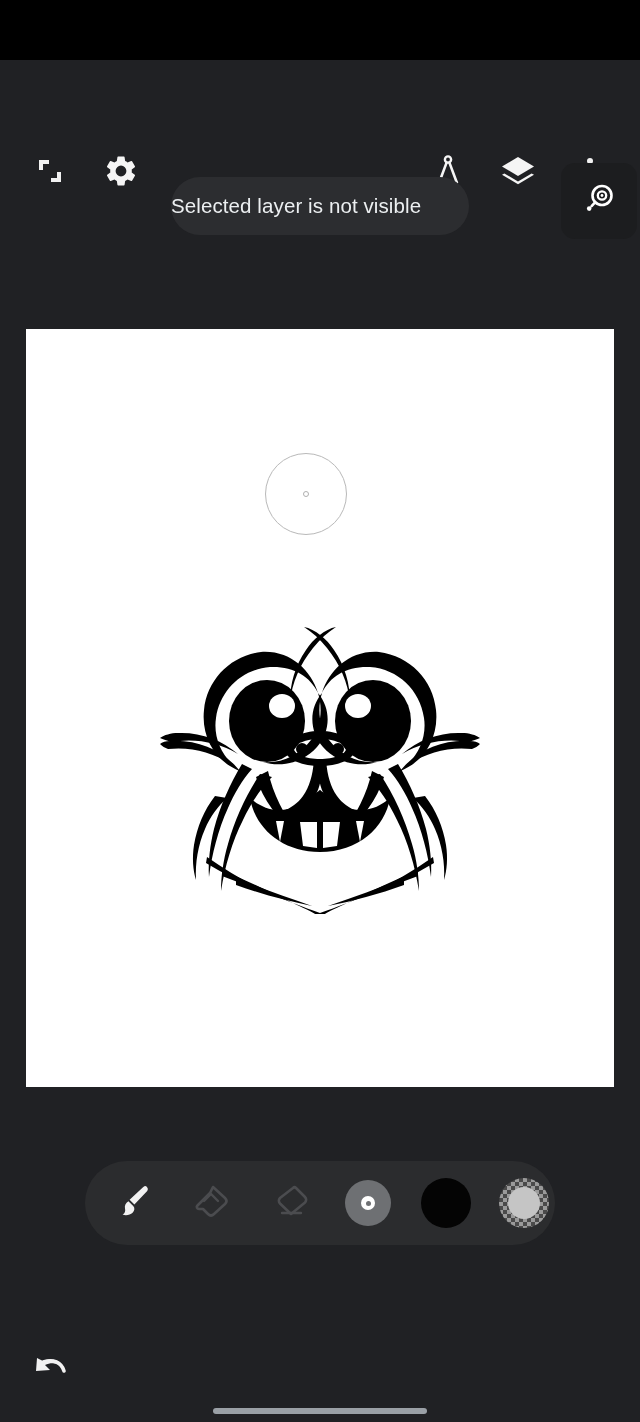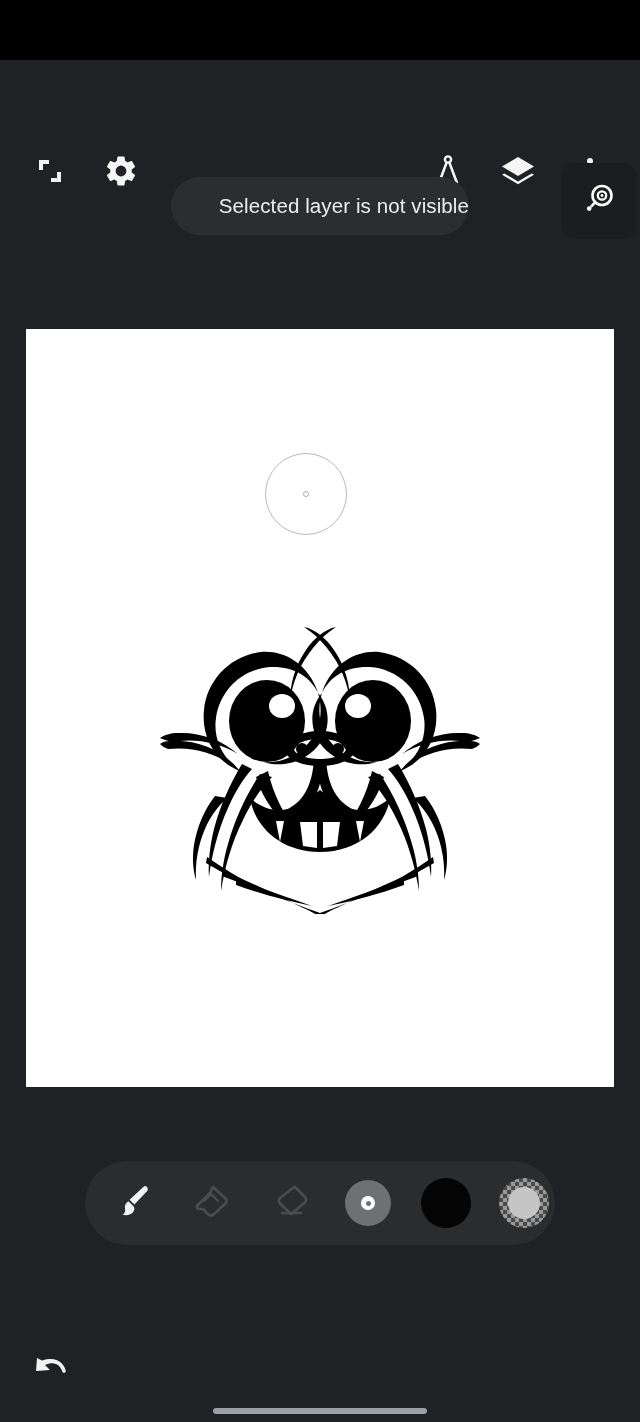--- a/index.html
+++ b/index.html
@@ -64,21 +64,21 @@
   .toast {
     position: absolute;
     left: 171px;
     top: 177px;
     width: 298px;
     height: 58px;
     border-radius: 29px;
     background: #2c2d30;
     display: flex;
     align-items: center;
-    justify-content: flex-end;
+    justify-content: flex-start;
   }
   .toast-text {
     color: #eceff1;
     font-size: 20.5px;
     letter-spacing: 0.1px;
     white-space: nowrap;
   }
 
   
   .ref-btn {

